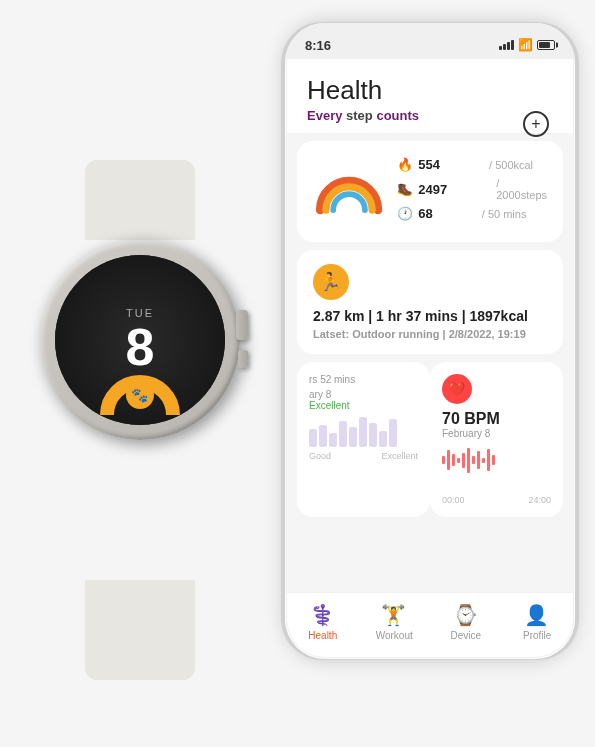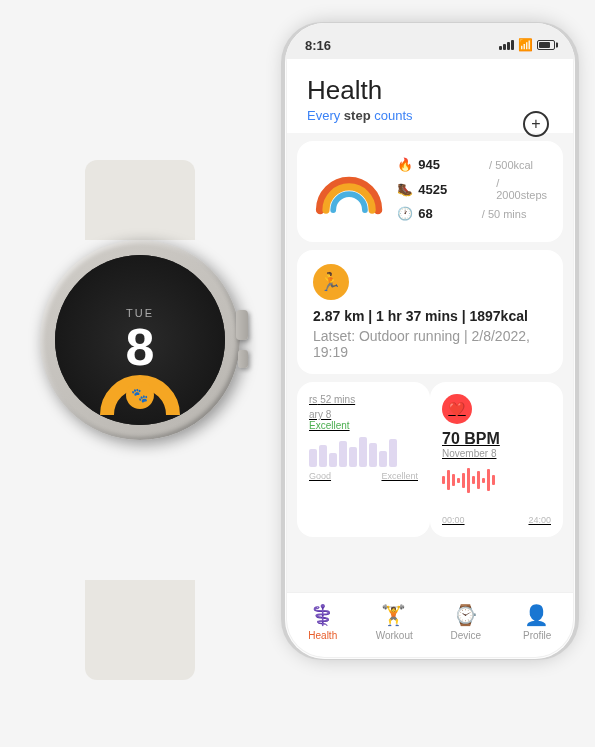--- a/index.html
+++ b/index.html
@@ -210,22 +210,22 @@
       color: #222;
     }
 
     .app-subtitle {
       font-size: 13px;
       color: #888;
       margin-top: 2px;
     }
 
     .app-subtitle span {
-      font-weight: 400;
-      color: #3b82f6;
+      font-weight: 700;
+      color: #701a75;
     }
 
     .plus-btn {
       position: absolute;
       top: 52px;
       right: 24px;
       width: 26px;
       height: 26px;
       border-radius: 50%;
       border: 2px solid #333;
@@ -297,22 +297,23 @@
     }
 
     .workout-stats-text {
       font-size: 14px;
       font-weight: 700;
       color: #222;
       margin-bottom: 4px;
     }
 
     .workout-label {
-      font-size: 14px;
+      font-size: 11px;
       color: #999;
+      font-weight: bold;
     }
 
     .show-all-row {
       background: white;
       margin: 0 10px 8px;
       border-radius: 12px;
       padding: 12px 16px;
       display: flex;
       align-items: center;
       justify-content: space-between;
@@ -327,21 +328,20 @@
     .chevron-right {
       color: #ccc;
       font-size: 16px;
     }
 
     
     .bottom-cards {
       display: flex;
       gap: 0;
       margin: 0 10px 8px;
-      text-decoration: underline;
     }
 
     .sleep-card {
       flex: 1;
       background: white;
       border-radius: 16px;
       padding: 12px;
       min-height: 120px;
     }
 
@@ -583,26 +583,26 @@
                 <path d="M 10 55 A 40 40 0 0 1 90 55" fill="none" stroke="#e85d2a" stroke-width="12" stroke-linecap="round"></path>
 
                 <path d="M 18 55 A 32 32 0 0 1 82 55" fill="none" stroke="#f5a623" stroke-width="10" stroke-linecap="round"></path>
 
                 <path d="M 28 55 A 22 22 0 0 1 72 55" fill="none" stroke="#4ab0e0" stroke-width="8" stroke-linecap="round"></path>
               </svg>
 
               <div class="health-stats">
                 <div class="stat-row">
                   <span class="stat-icon" style="color:#e85d2a;">🔥</span>
-                  <span class="stat-value">945</span>
+                  <span class="stat-value">554</span>
                   <span class="stat-goal">/ 500kcal</span>
                 </div>
                 <div class="stat-row">
                   <span class="stat-icon" style="color:#f5a623;">🥾</span>
-                  <span class="stat-value">4525</span>
+                  <span class="stat-value">2497</span>
                   <span class="stat-goal">/ 2000steps</span>
                 </div>
                 <div class="stat-row">
                   <span class="stat-icon" style="color:#4ab0e0;">🕐</span>
                   <span class="stat-value">68</span>
                   <span class="stat-goal">/ 50 mins</span>
                 </div>
               </div>
             </div>
 
@@ -645,21 +645,21 @@
                   <span style="font-size:9px;color:#bbb;">Good</span>
                   <span style="font-size:9px;color:#bbb;">Excellent</span>
                 </div>
               </div>
 
               <div class="heart-card">
                 <div class="card-icon-circle">
                   <span>❤️</span>
                 </div>
                 <div class="card-title">70 BPM</div>
-                <div class="card-subtitle">November 8</div>
+                <div class="card-subtitle">February 8</div>
 
                 <div class="heart-bars">
                   <div class="heart-bar" style="height:8px;"></div>
                   <div class="heart-bar" style="height:20px;"></div>
                   <div class="heart-bar" style="height:12px;"></div>
                   <div class="heart-bar" style="height:5px;"></div>
                   <div class="heart-bar" style="height:15px;"></div>
                   <div class="heart-bar" style="height:25px;"></div>
                   <div class="heart-bar" style="height:8px;"></div>
                   <div class="heart-bar" style="height:18px;"></div>

